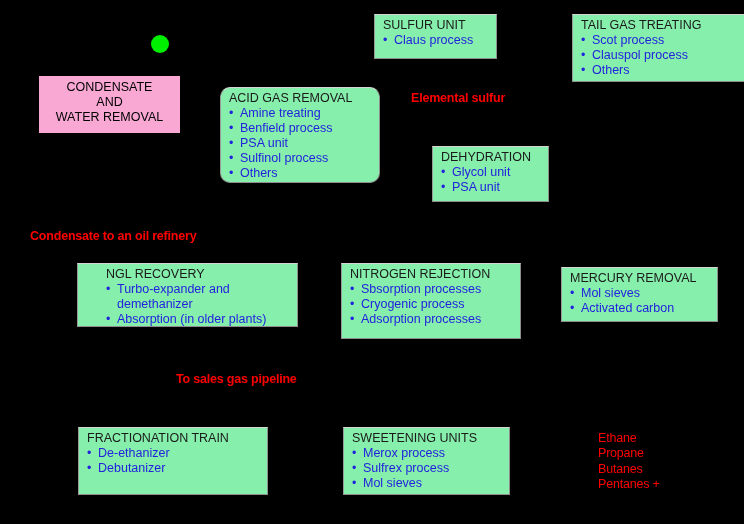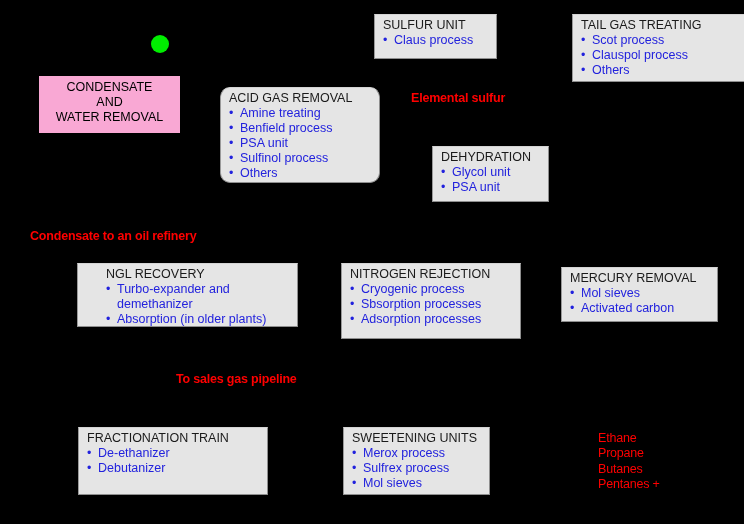--- a/index.html
+++ b/index.html
@@ -11,21 +11,21 @@
     position: relative;
     width: 744px;
     height: 524px;
     background: #000000;
     overflow: hidden;
     font-family: "Liberation Sans", sans-serif;
   }
   .box {
     position: absolute;
     box-sizing: border-box;
-    background: #e5e5e5;
+    background: #86efac;
     border-top: 1px solid #d4d4d4;
     border-left: 1px solid #9a9a9a;
     border-right: 1px solid #8e8e8e;
     border-bottom: 1px solid #8e8e8e;
     padding: 3px 6px 3px 8px;
   }
   .box .title {
     display: block;
     color: #1a1a1a;
     font-size: 12.5px;
@@ -152,43 +152,43 @@
     <span class="title">NGL RECOVERY</span>
     <ul>
       <li class="wrapline" style="width:150px;">Turbo-expander and demethanizer</li>
       <li>Absorption (in older plants)</li>
     </ul>
   </div>
 
   <div class="box" style="left:341px; top:263px; width:180px; height:76px;">
     <span class="title">NITROGEN REJECTION</span>
     <ul>
+      <li>Sbsorption processes</li>
       <li>Cryogenic process</li>
-      <li>Sbsorption processes</li>
       <li>Adsorption processes</li>
     </ul>
   </div>
 
   <div class="box" style="left:561px; top:267px; width:157px; height:55px;">
     <span class="title">MERCURY REMOVAL</span>
     <ul>
       <li>Mol sieves</li>
       <li>Activated carbon</li>
     </ul>
   </div>
 
   <div class="box" style="left:78px; top:427px; width:190px; height:68px;">
     <span class="title">FRACTIONATION TRAIN</span>
     <ul>
       <li>De-ethanizer</li>
       <li>Debutanizer</li>
     </ul>
   </div>
 
-  <div class="box" style="left:343px; top:427px; width:147px; height:68px;">
+  <div class="box" style="left:343px; top:427px; width:167px; height:68px;">
     <span class="title">SWEETENING UNITS</span>
     <ul>
       <li>Merox process</li>
       <li>Sulfrex process</li>
       <li>Mol sieves</li>
     </ul>
   </div>
 
   <div class="red-label" style="left:411px; top:91px;">Elemental sulfur</div>
 

